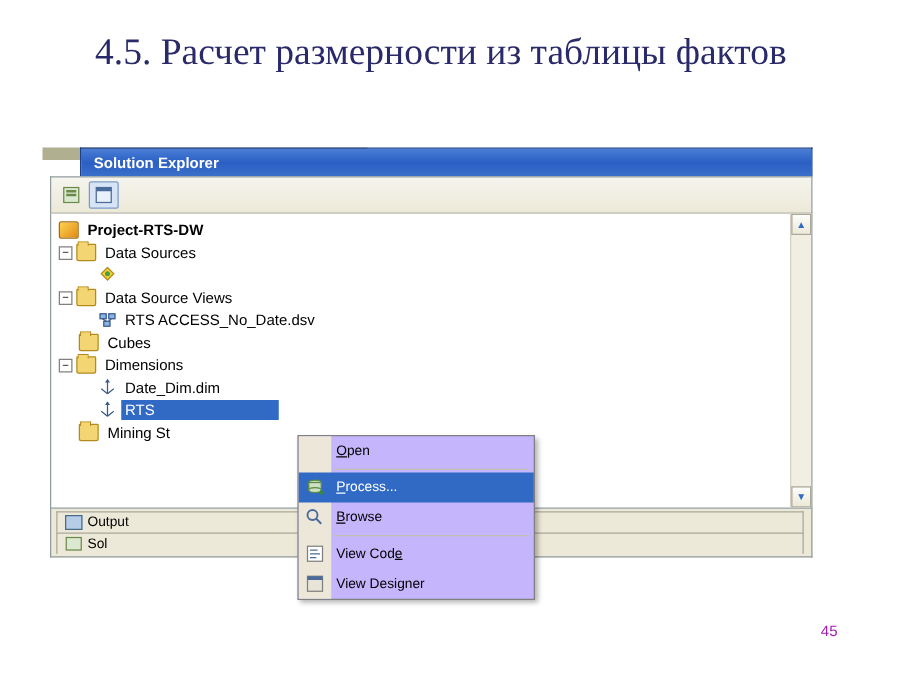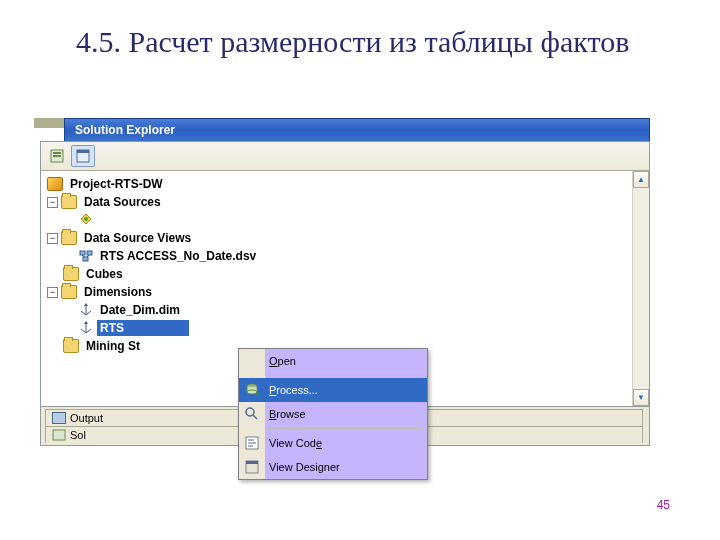--- a/index.html
+++ b/index.html
@@ -110,21 +110,21 @@
   .folder-icon, .db-icon, .cube-icon, .dim-icon, .dsv-icon, .ds-icon, .proj-icon {
     width: 16px; height: 14px;
     display: inline-block;
     margin-right: 4px;
   }
   .folder-icon { background: #f3d673; border: 1px solid #b58a1c; border-radius: 1px 1px 2px 2px; position: relative; }
   .folder-icon::before { content:""; position:absolute; top:-3px; left:0; width:7px; height:3px; background:#f3d673; border:1px solid #b58a1c; border-bottom:none; border-radius:1px 1px 0 0;}
   .proj-icon { background: linear-gradient(135deg,#ffd24d,#e08a1a); border:1px solid #a56a10; border-radius:2px; }
   .ds-icon,.dsv-icon { width:14px;height:14px; }
   .dim-icon { width:14px;height:14px; }
-  .node-label { padding: 1px 3px; font-weight: bold; }
+  .node-label { padding: 1px 3px; }
   .node-label.selected {
     background: #316ac5;
     color: #fff;
   }
   .tree-scrollbar {
     position: absolute;
     right: 0; top: 0; bottom: 0;
     width: 17px;
     background: #f1efe2;
     border-left: 1px solid #d4d0c8;
@@ -286,21 +286,21 @@
       </div>
       <div class="tree-row">
         <span class="spacer"></span>
           <span class="spacer"></span>
         <svg class="dim-icon" width="14" height="14">
             <line x1="7" y1="12" x2="7" y2="2" stroke="#3a5a8a"></line>
             <line x1="7" y1="12" x2="2" y2="8" stroke="#3a5a8a"></line>
             <line x1="7" y1="12" x2="12" y2="8" stroke="#3a5a8a"></line>
             <polygon points="7,0 5,3 9,3" fill="#3a5a8a"></polygon>
           </svg>
-        <span class="node-label selected" style="width:92px;display:inline-block"><span>RTS </span></span>
+        <span class="node-label selected" style="width:126px;display:inline-block"><span>RTS </span></span>
       </div>
       <div class="tree-row">
         <span class="spacer"></span>
         <span class="folder-icon"></span>
         <span class="node-label">Mining St</span>
       </div>
     </div>
     <div class="tree-scrollbar">
       <div class="sb-btn">▲</div>
       <div class="sb-track"></div>

